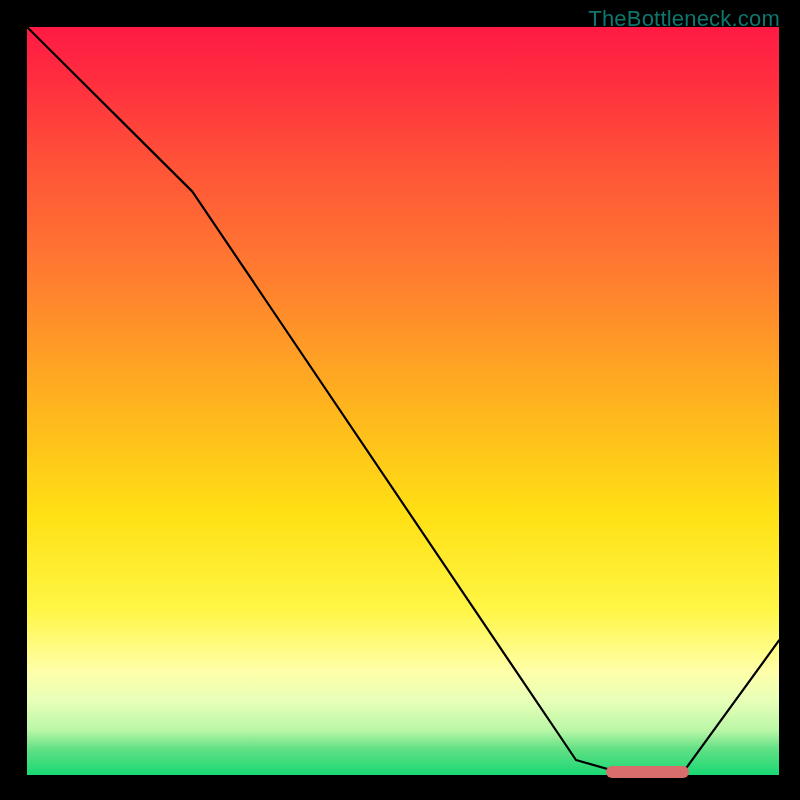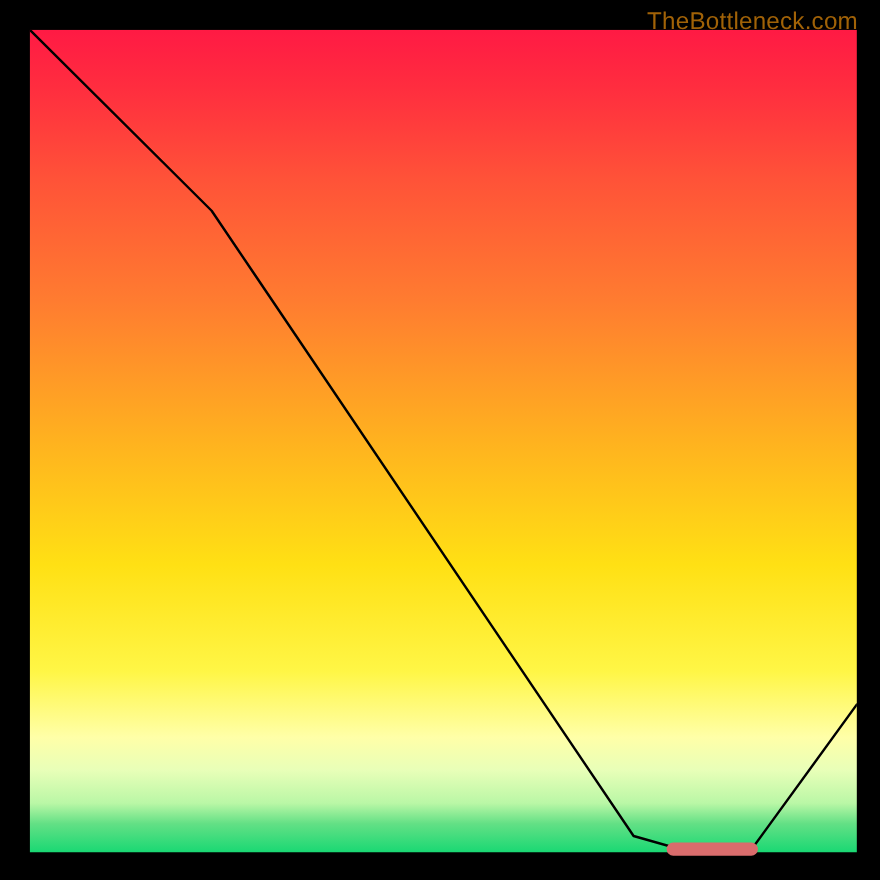--- a/index.html
+++ b/index.html
@@ -13,21 +13,21 @@
   }
   .container {
     position: relative;
     width: 800px;
     height: 800px;
   }
   .watermark {
     position: absolute;
     top: 6px;
     right: 20px;
-    color: #a16207;
+    color: #0f766e;
     font-size: 22px;
     font-weight: 500;
     letter-spacing: 0.2px;
     z-index: 10;
     font-family: Arial, sans-serif;
   }
   .plot-area {
     position: absolute;
     left: 27px;
     top: 27px;

